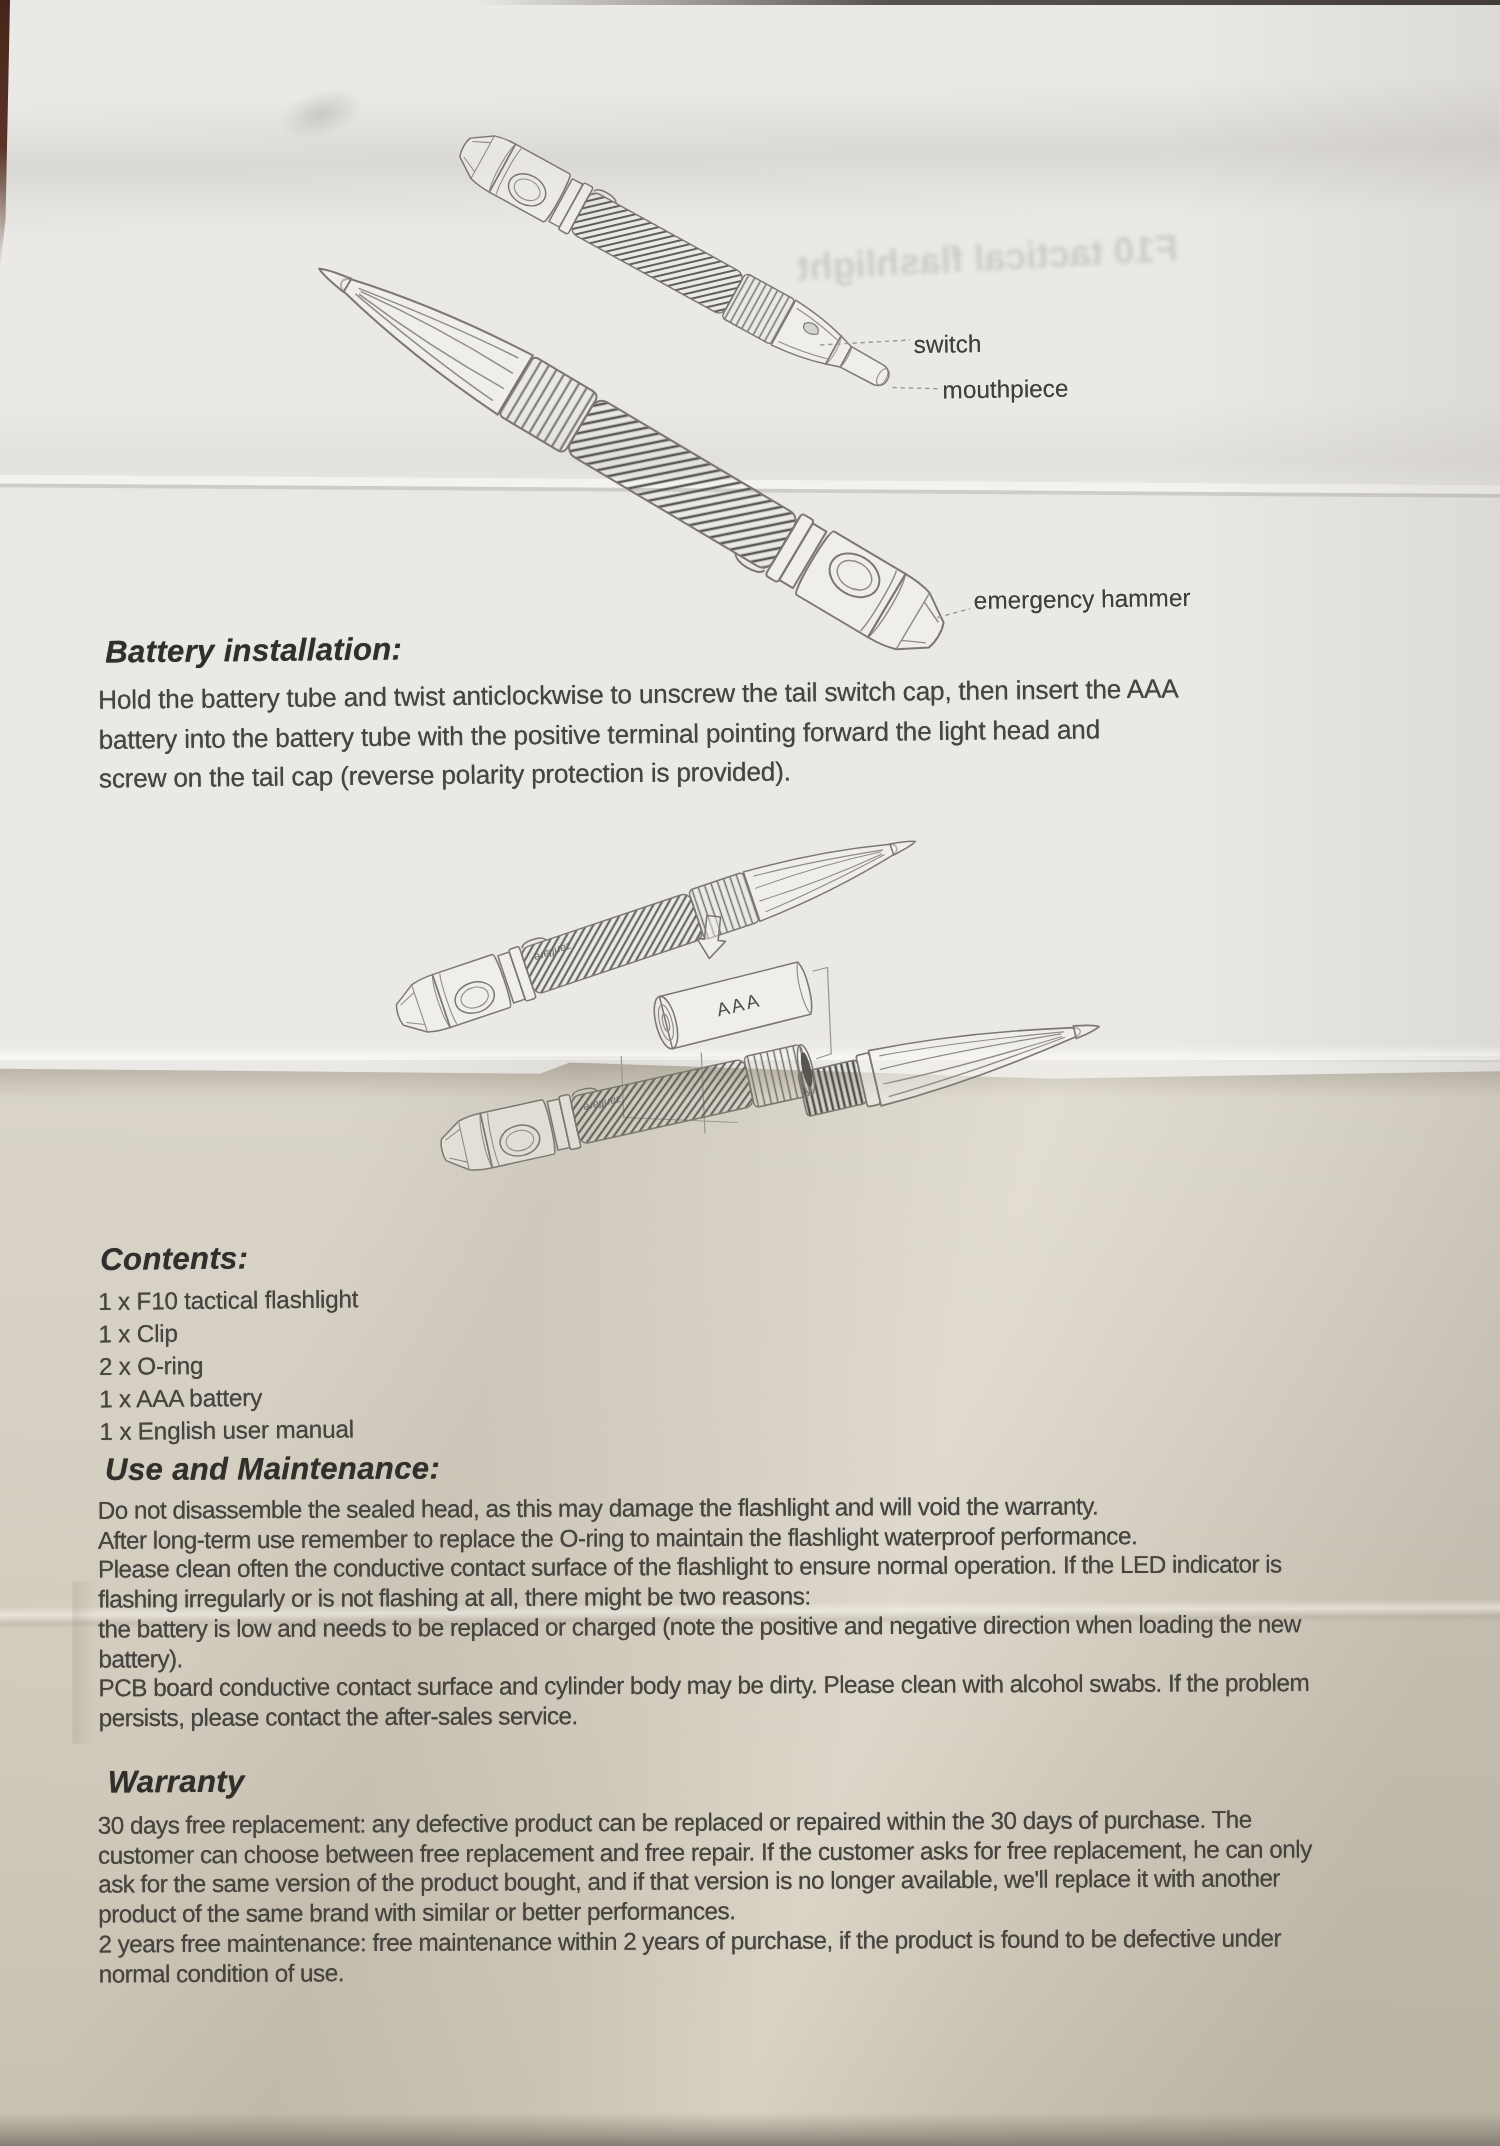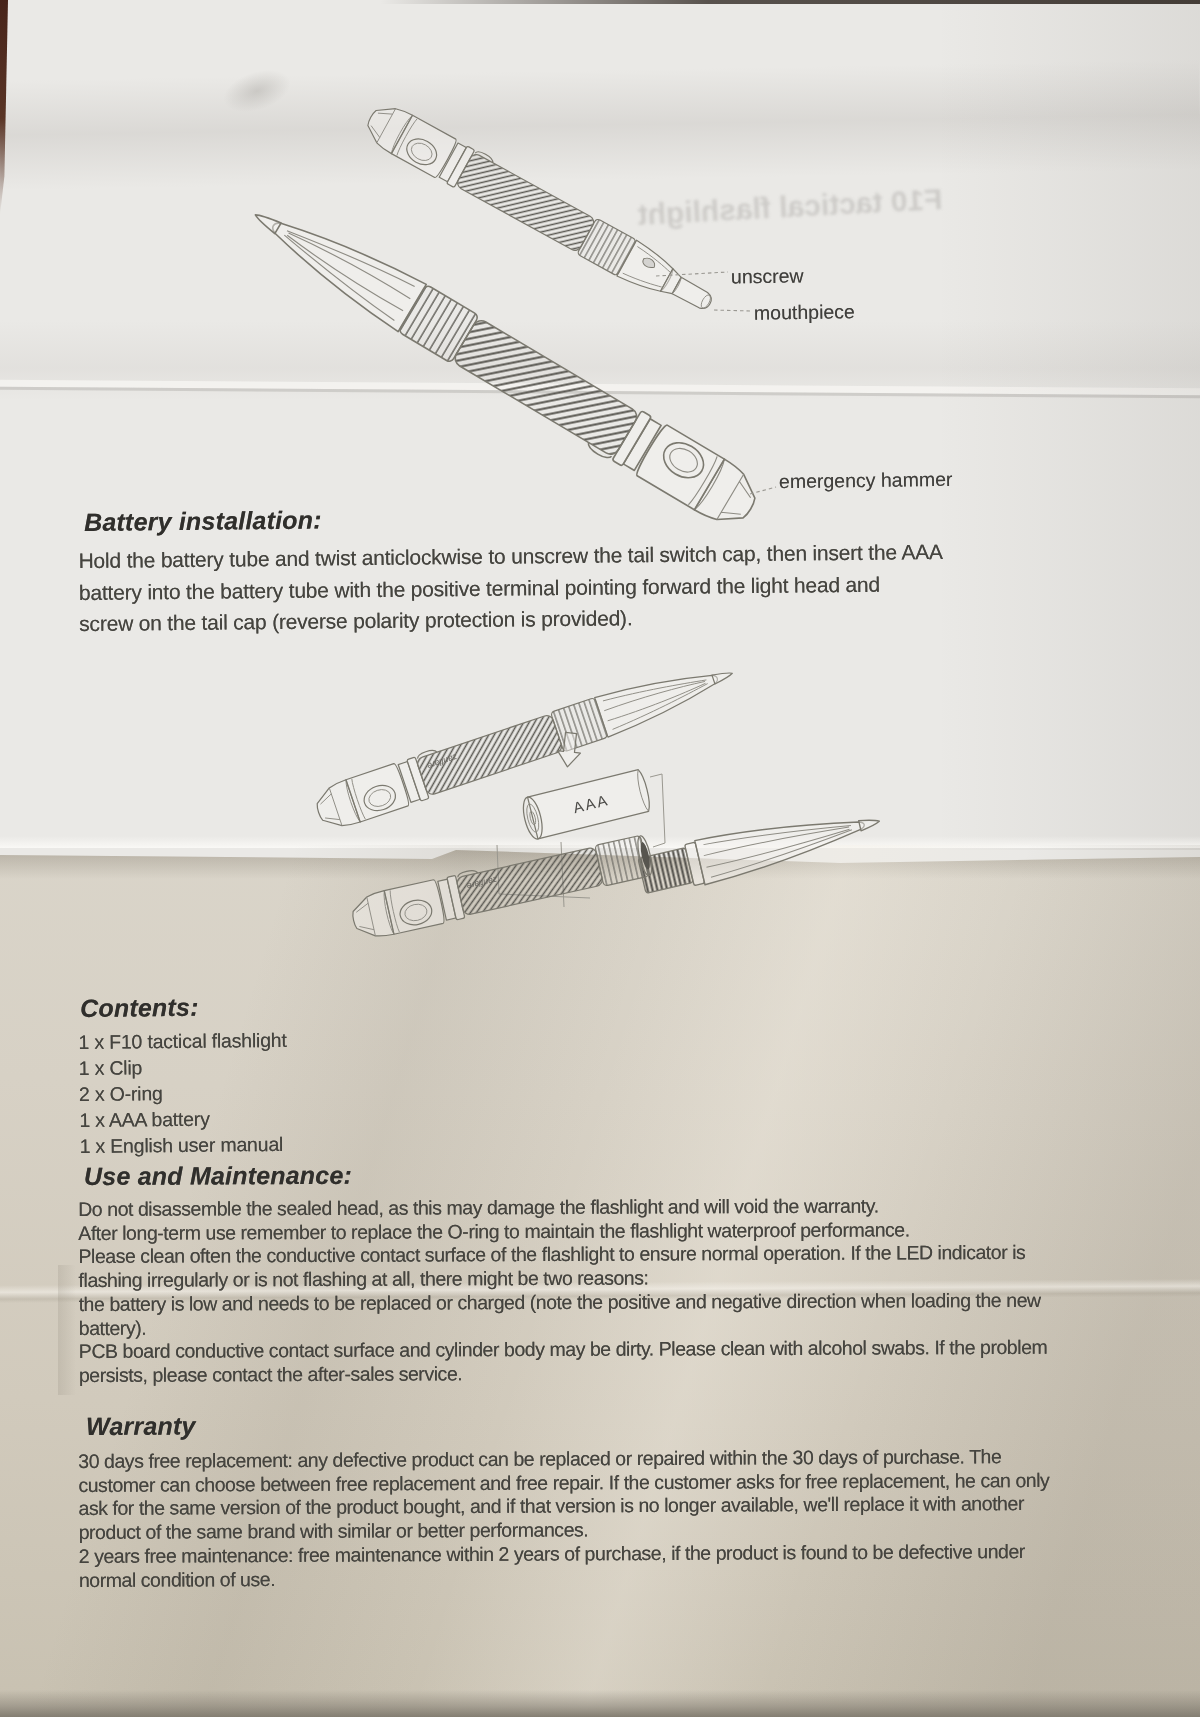--- a/index.html
+++ b/index.html
@@ -189,21 +189,21 @@
       <use href="#tailPiece"></use>
     </g>
     <g transform="translate(355,920) rotate(-12.5) scale(0.97)">
       <use href="#hammerHead"></use>
         <use href="#midBody"></use>
         <use href="#openEnd"></use>
       <text class="brandmark" transform="translate(152,-12) rotate(180)">zanflare</text>
     </g>
   </svg>
 
-  <div class="dlabel" style="left:731px;top:265px;">unscrew</div>
+  <div class="dlabel" style="left:731px;top:265px;">switch</div>
   <div class="dlabel" style="left:754px;top:301px;">mouthpiece</div>
   <div class="dlabel" style="left:779px;top:469px;">emergency hammer</div>
 
   <div class="txt" style="left:84px;top:508px;transform:rotate(-.6deg);transform-origin:left top;">
     <div class="hd">Battery installation:</div>
     <div class="body1" style="margin:8px 0 0 -6px;">
       <div>Hold the battery tube and twist anticlockwise to unscrew the tail switch cap, then insert the AAA</div>
     <div>battery into the battery tube with the positive terminal pointing forward the light head and</div>
         <div>screw on the tail cap (reverse polarity protection is provided).</div>
       </div>

